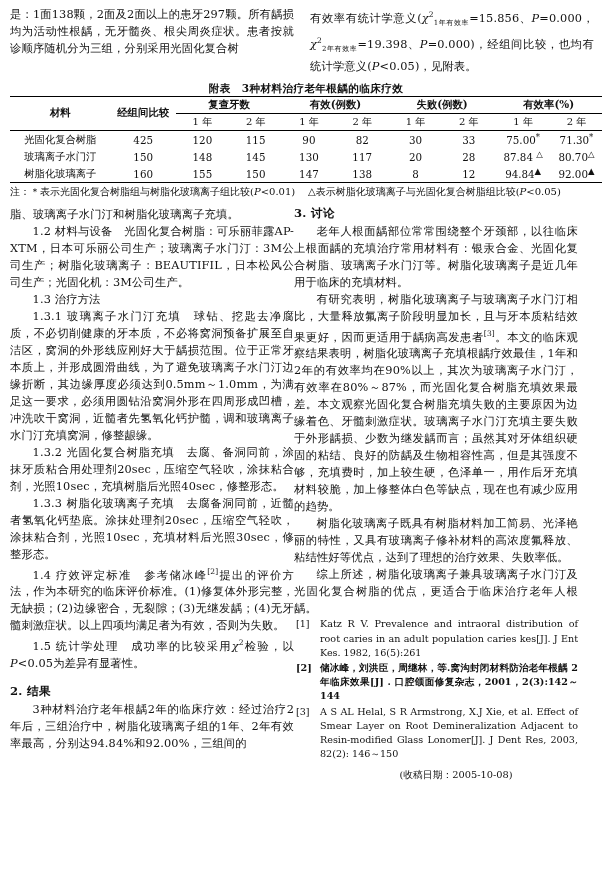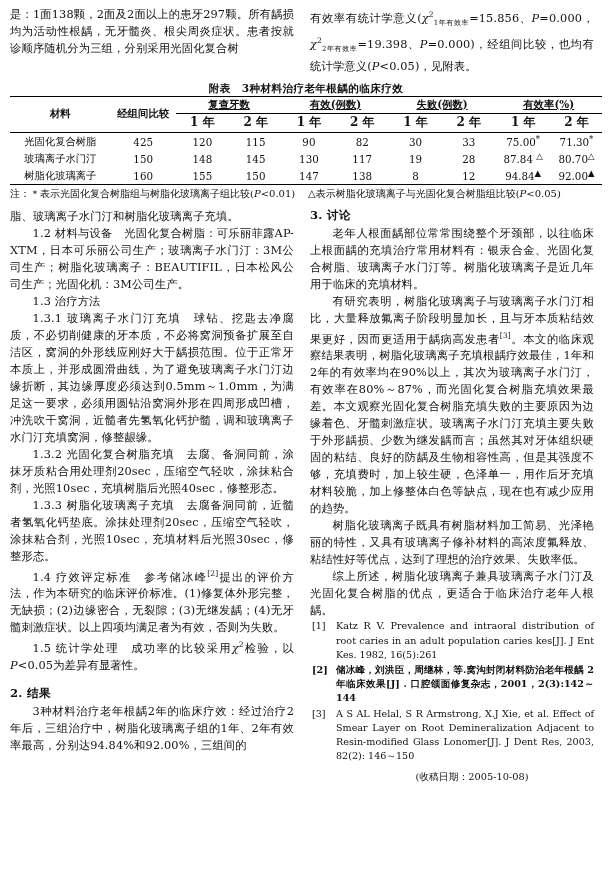--- a/index.html
+++ b/index.html
@@ -75,27 +75,25 @@
   .rule-bot   { border-bottom: 1.4px solid #000; }
 
   tr.grp-row th {
     height: 15px;
     font-weight: bold;
     font-size: 10.4px;
     padding-bottom: 1px;
   }
   tr.sub-row th {
     height: 15px;
-    font-size: 12px;
+    font-size: 10px;
     padding-bottom: 1px;
-    font-weight: bold;
   }
   th.spanhdr {
     border-bottom: 0.9px solid #000;
-    text-decoration: underline;
   }
   th.rowspan-lbl {
     font-weight: bold;
     font-size: 10.4px;
   }
   tr.data-row td {
     height: 17px;
     font-size: 10.3px;
   }
   td.matcell {
@@ -118,21 +116,20 @@
     position: absolute;
     left: 298px;
     top: 0;
     white-space: nowrap;
   }
   .tiny-p { font-style: italic; }
 
   
   .main-cols {
     display: flex;
-    gap: 16px;
     margin-top: 7px;
   }
   .col {
     width: 284px;
     flex: 0 0 284px;
   }
   h2.sec {
     font-size: 11.6px;
     font-weight: bold;
     margin: 12px 0 2px 0;
@@ -221,21 +218,21 @@
           <td><span>75.00</span><span class="mark">*</span></td>
           <td><span>71.30</span><span class="mark">*</span></td>
         </tr>
         <tr class="data-row">
           <td class="matcell">玻璃离子水门汀</td>
           <td>150</td>
           <td>148</td>
           <td>145</td>
           <td>130</td>
           <td>117</td>
-          <td>19</td>
+          <td>20</td>
           <td>28</td>
           <td><span>87.84 </span><span class="mark">△</span></td>
           <td><span>80.70</span><span class="mark">△</span></td>
         </tr>
         <tr class="data-row rule-bot">
           <td class="matcell">树脂化玻璃离子</td>
           <td>160</td>
           <td>155</td>
           <td>150</td>
           <td>147</td>

